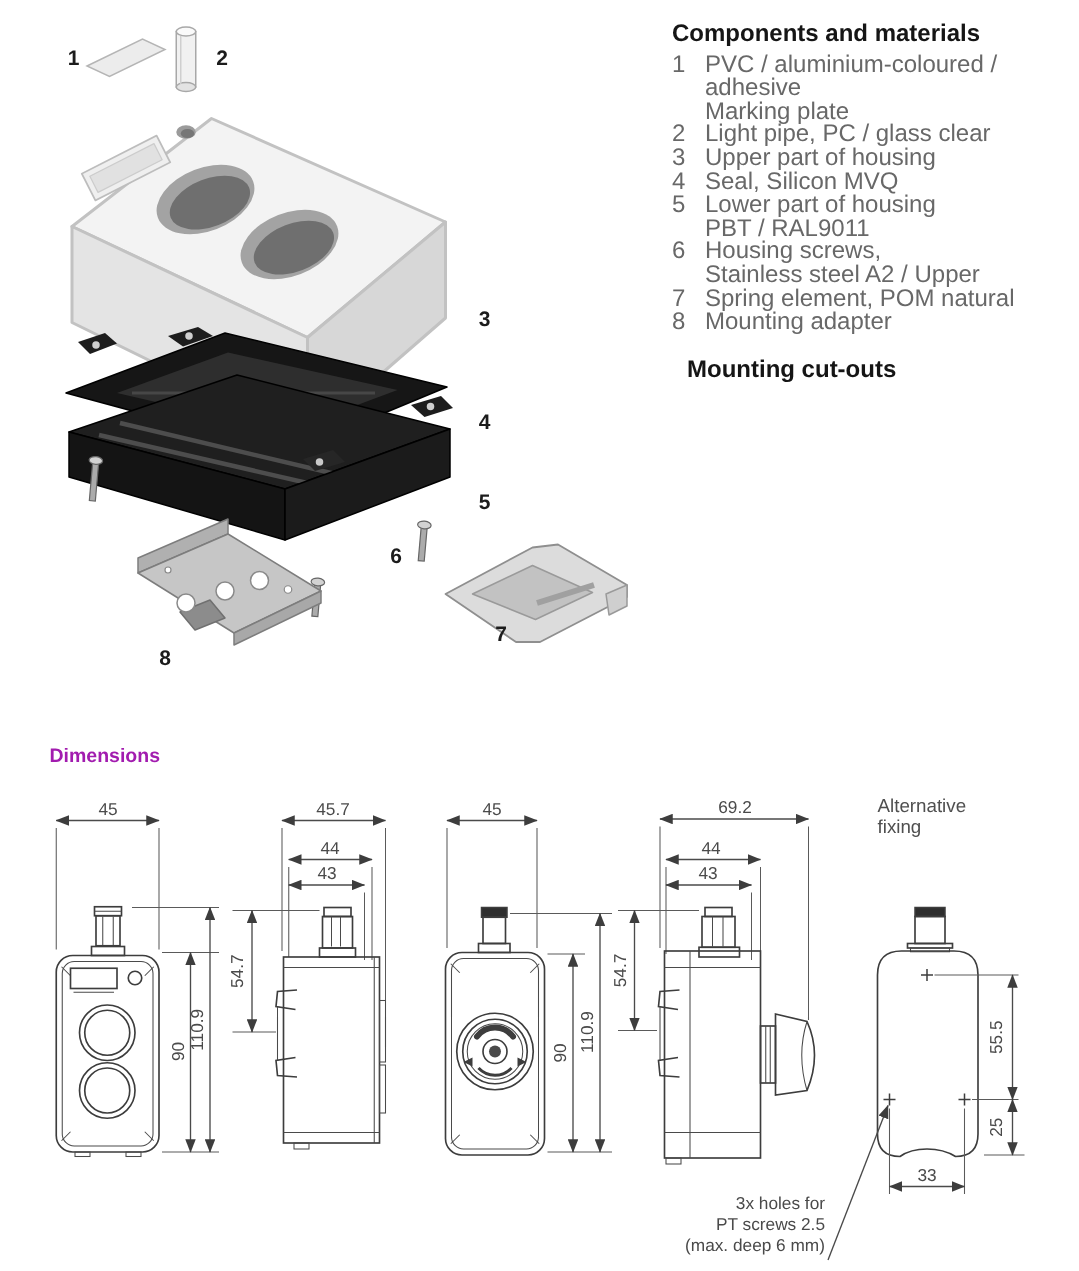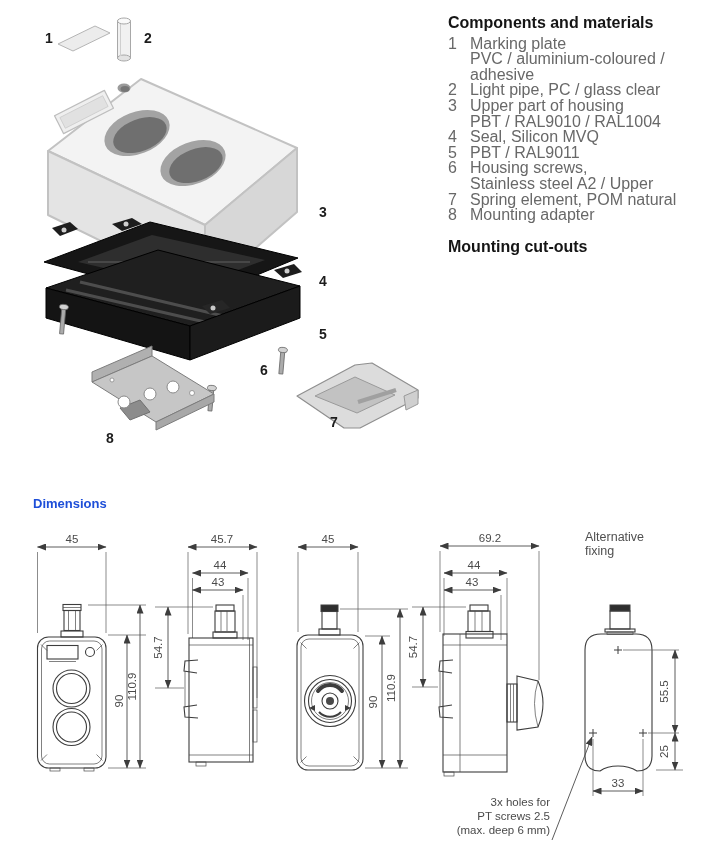--- a/index.html
+++ b/index.html
@@ -6,22 +6,22 @@
   .page{position:relative;width:719px;height:847px;background:#ffffff;overflow:hidden;
         font-family:"Liberation Sans", sans-serif;color:#666;}
   svg{position:absolute;overflow:visible;}
   .right-col{position:absolute;left:448px;top:15px;width:258px;font-size:16px;line-height:15.6px;color:#686868;}
   .h{font-weight:bold;color:#151515;}
   .comp-list{margin-top:5px;}
   .comp-row{display:flex;}
   .comp-num{width:22px;flex:none;}
   .comp-lines{flex:1;}
   .note-block{margin-top:31px;}
-  .mount-head{margin-top:16px;}
-  .dims-heading{position:absolute;left:33px;top:496px;font-size:13px;font-weight:bold;color:#1d4ed8;}
+  .mount-head{margin-top:16px;margin-left:10px;}
+  .dims-heading{position:absolute;left:33px;top:496px;font-size:13px;font-weight:bold;color:#a21caf;}
   .dim-txt{font-size:11.5px;fill:#4a4a4a;font-family:"Liberation Sans",sans-serif;}
   .alt-txt{font-size:12.5px;fill:#4f4f4f;font-family:"Liberation Sans",sans-serif;}
   .part-lbl{font-size:14px;font-weight:600;fill:#1c1c1c;font-family:"Liberation Sans",sans-serif;}
   .obj{stroke:#3d3d3d;stroke-width:1.1;fill:none;}
   .obj-thin{stroke:#4a4a4a;stroke-width:0.7;fill:none;}
   .dimline{stroke:#4a4a4a;stroke-width:0.9;fill:none;}
   .extline{stroke:#5a5a5a;stroke-width:0.7;fill:none;}
 </style>
 </head>
 <body>
@@ -128,46 +128,46 @@
     <text class="part-lbl" text-anchor="middle" x="334" y="427">7</text>
     <text class="part-lbl" text-anchor="middle" x="110" y="443">8</text>
   </svg>
 
   <div class="right-col">
     <div class="h">Components and materials</div>
     <div class="comp-list">
       <div class="comp-row">
         <span class="comp-num">1</span>
         <div class="comp-lines">
-            <div>Marking plate</div>
-          <div>PVC / aluminium-coloured / adhesive</div>
+            <div>PVC / aluminium-coloured / adhesive</div>
+          <div>Marking plate</div>
           </div>
       </div>
       <div class="comp-row">
         <span class="comp-num">2</span>
         <div class="comp-lines">
             <div>Light pipe, PC / glass clear</div>
           </div>
       </div>
       <div class="comp-row">
         <span class="comp-num">3</span>
         <div class="comp-lines">
             <div>Upper part of housing</div>
-          <div>PBT / RAL9010 / RAL1004</div>
           </div>
       </div>
       <div class="comp-row">
         <span class="comp-num">4</span>
         <div class="comp-lines">
             <div>Seal, Silicon MVQ</div>
           </div>
       </div>
       <div class="comp-row">
         <span class="comp-num">5</span>
         <div class="comp-lines">
+            <div>Lower part of housing</div>
           <div>PBT / RAL9011</div>
           </div>
       </div>
       <div class="comp-row">
         <span class="comp-num">6</span>
         <div class="comp-lines">
             <div>Housing screws,</div>
           <div>Stainless steel A2 / Upper</div>
           </div>
       </div>

